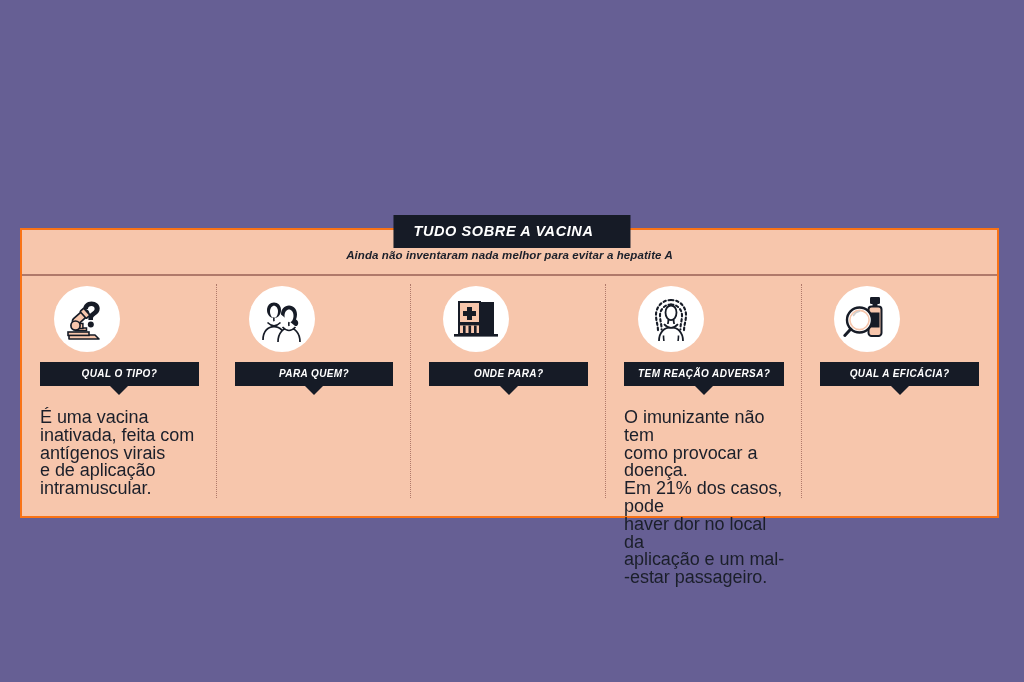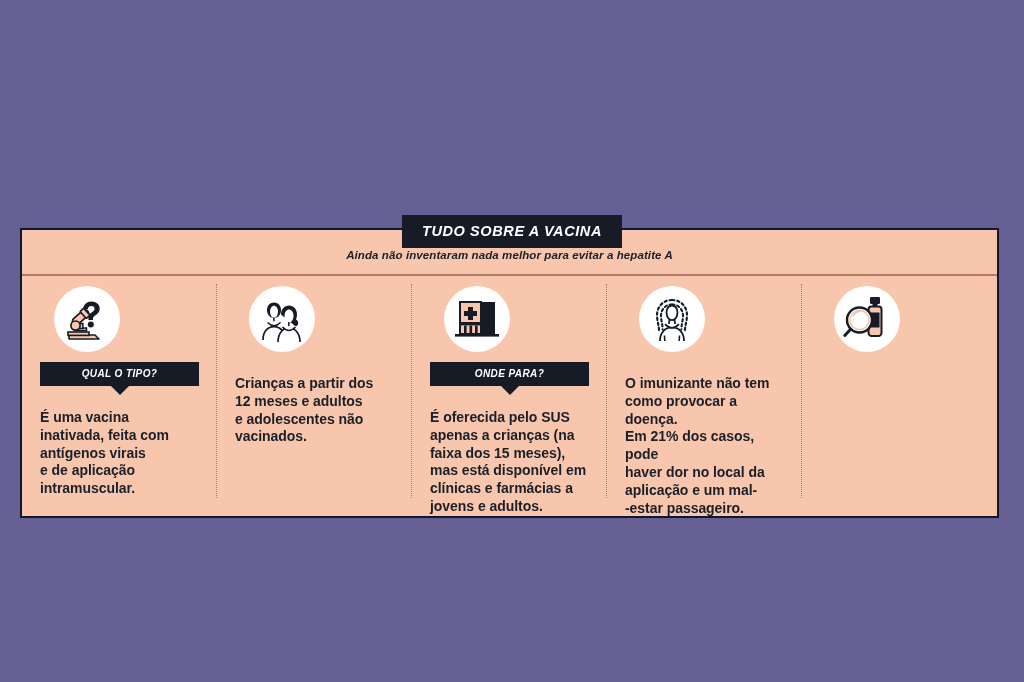--- a/index.html
+++ b/index.html
@@ -17,32 +17,32 @@
   }
 
   
   #infographic-panel {
     position: absolute;
     left: 20px;
     top: 228px;
     width: 979px;
     height: 290px;
     background: #f7c6ac;
-    border: 2px solid #0f172a;
+    border: 2px solid #f97316;
   }
 
   
   #title-badge {
     position: absolute;
     left: 50%;
     transform: translateX(-50%);
     top: 215px;
     background: #161b26;
     color: #ffffff;
-    padding: 8px 20px 9px 20px;
+    padding: 8px 37px 9px 20px;
     font-size: 14.5px;
     font-weight: bold;
     letter-spacing: 0.6px;
     font-style: italic;
     white-space: nowrap;
     z-index: 5;
   }
 
   
   #subtitle-row {
@@ -140,26 +140,25 @@
     width: 0;
     height: 0;
     border-left: 9px solid transparent;
     border-right: 9px solid transparent;
     border-top: 9px solid #161b26;
   }
 
   
   .body-text {
     margin-top: 23px;
-    font-size: 14px;
+    font-size: 18px;
     line-height: 17.8px;
     color: #1b1f2a;
     white-space: pre-line;
     letter-spacing: -0.05px;
-    font-weight: bold;
   }
 </style>
 </head>
 <body>
 
 <div id="infographic-panel">
 
   <div id="subtitle-row">
     <span id="subtitle-text">Ainda não inventaram nada melhor para evitar a hepatite A</span>
   </div>
@@ -211,24 +210,24 @@
           <path d="M8 45c0-9 5.2-13.4 11-13.4S30 36 30 45" fill="#fff" stroke="#161b26" stroke-width="1.7"></path>
           <path d="M12.5 27.5c2.2 2.2 4 3.3 6.5 3.3s4.3-1.1 6.5-3.3" stroke="#161b26" stroke-width="1.6" fill="#fff"></path>
 
           <path d="M26 19.5c0-5.3 3.5-9 8-9s8 3.7 8 9c0 1.8-.4 3.5-1 4.9 1.6.8 2.4 2.4 2.2 4-.2 1.9-1.7 3-3.1 2.6" fill="#161b26"></path>
           <path d="M29.5 20.8c0-3.8 2.2-6.2 4.5-6.2s4.5 2.4 4.5 6.2c0 4-2.2 6.8-4.5 6.8s-4.5-2.8-4.5-6.8z" fill="#fff"></path>
           <path d="M34 27c-.3 1.5-.3 2.8 0 4" stroke="#161b26" stroke-width="1.6" fill="none"></path>
           <path d="M23 47c0-9.4 5.4-14 11-14s11 4.6 11 14" fill="#fff" stroke="#161b26" stroke-width="1.7"></path>
           <path d="M27.5 32c2.3 2.4 4.2 3.5 6.5 3.5s4.2-1.1 6.5-3.5" stroke="#161b26" stroke-width="1.6" fill="#fff"></path>
         </svg>
       </div>
-      <div class="body-text">Crianças a partir dos
-12 meses e adultos
-e adolescentes não
-vacinados.</div>
+      <div class="label-wrap">
+        <div class="label-badge">PARA QUEM?</div>
+        <div class="label-arrow"></div>
+      </div>
       <div class="col-divider"></div>
     </div>
 
     <div class="column">
       <div class="icon-circle">
         <svg width="50" height="46" viewBox="0 0 50 46">
 
           <rect x="29" y="6" width="14" height="32" fill="#161b26"></rect>
 
           <rect x="8" y="6" width="21" height="32" fill="#f7c6ac" stroke="#161b26" stroke-width="2"></rect>
@@ -241,26 +240,20 @@
           <rect x="17.5" y="29.6" width="2.6" height="8.4" fill="#161b26"></rect>
           <rect x="23" y="29.6" width="2.6" height="8.4" fill="#161b26"></rect>
 
           <rect x="3" y="38" width="44" height="2.6" fill="#161b26"></rect>
         </svg>
       </div>
       <div class="label-wrap">
         <div class="label-badge">ONDE PARA?</div>
         <div class="label-arrow"></div>
       </div>
-      <div class="body-text">É oferecida pelo SUS
-apenas a crianças (na
-faixa dos 15 meses),
-mas está disponível em
-clínicas e farmácias a
-jovens e adultos.</div>
       <div class="col-divider"></div>
     </div>
 
     <div class="column">
       <div class="icon-circle">
         <svg width="56" height="48" viewBox="0 0 56 48">
 
           <path d="M28 5c-9 0-15 7-15 15 0 6 2 10 2 16" stroke="#161b26" stroke-width="2.1" fill="none" stroke-dasharray="2.4 2.8" stroke-linecap="round"></path>
           <path d="M28 5c9 0 15 7 15 15 0 6-2 10-2 16" stroke="#161b26" stroke-width="2.1" fill="none" stroke-dasharray="2.4 2.8" stroke-linecap="round"></path>
           <path d="M28 9.5c-6.6 0-11 5.2-11 11 0 5 1.6 8.4 1.6 14" stroke="#161b26" stroke-width="2.1" fill="none" stroke-dasharray="2.4 2.8" stroke-linecap="round"></path>
@@ -268,20 +261,24 @@
 
           <path d="M22.5 17.5c0-4.2 2.5-7 5.5-7s5.5 2.8 5.5 7c0 4.4-2.5 7.6-5.5 7.6s-5.5-3.2-5.5-7.6z" fill="#fff" stroke="#161b26" stroke-width="1.8"></path>
 
           <path d="M25.4 24.6c0 1.8-.2 3.3-.6 4.4M30.6 24.6c0 1.8.2 3.3.6 4.4" stroke="#161b26" stroke-width="1.8" fill="none"></path>
 
           <path d="M16 46c0-9 5.4-13.6 12-13.6S40 37 40 46" fill="#fff" stroke="#161b26" stroke-width="1.8"></path>
           <path d="M21 29.2c2.4 2.5 4.4 3.6 7 3.6s4.6-1.1 7-3.6" stroke="#161b26" stroke-width="1.8" fill="#fff"></path>
 
           <path d="M20.5 40.5c0 2.4.2 4 .4 5.5M35.5 40.5c0 2.4-.2 4-.4 5.5" stroke="#161b26" stroke-width="1.6" fill="none"></path>
         </svg>
+      </div>
+      <div class="label-wrap">
+        <div class="label-badge">TEM REAÇÃO ADVERSA?</div>
+        <div class="label-arrow"></div>
       </div>
       <div class="body-text">O imunizante não tem
 como provocar a doença.
 Em 21% dos casos, pode
 haver dor no local da
 aplicação e um mal-
 -estar passageiro.</div>
       <div class="col-divider"></div>
     </div>
 
@@ -296,18 +293,22 @@
 
           <rect x="30.5" y="18.5" width="9" height="15" fill="#161b26"></rect>
 
           <circle cx="19.5" cy="26" r="12.5" fill="#fff" stroke="#161b26" stroke-width="2.4"></circle>
           <circle cx="19.5" cy="26" r="9.6" fill="none" stroke="#f7c6ac" stroke-width="1.6"></circle>
           <path d="M13.5 21.5c1.4-2.4 3.6-3.8 6-4.2" stroke="#cfcfcf" stroke-width="1.5" fill="none" stroke-linecap="round"></path>
 
           <path d="M10.8 35l-6 6.5" stroke="#161b26" stroke-width="3" stroke-linecap="round"></path>
         </svg>
       </div>
+      <div class="label-wrap">
+        <div class="label-badge">QUAL A EFICÁCIA?</div>
+        <div class="label-arrow"></div>
+      </div>
     </div>
 
   </div>
 </div>
 
 <div id="title-badge">TUDO SOBRE A VACINA</div>
 
 </body></html>

